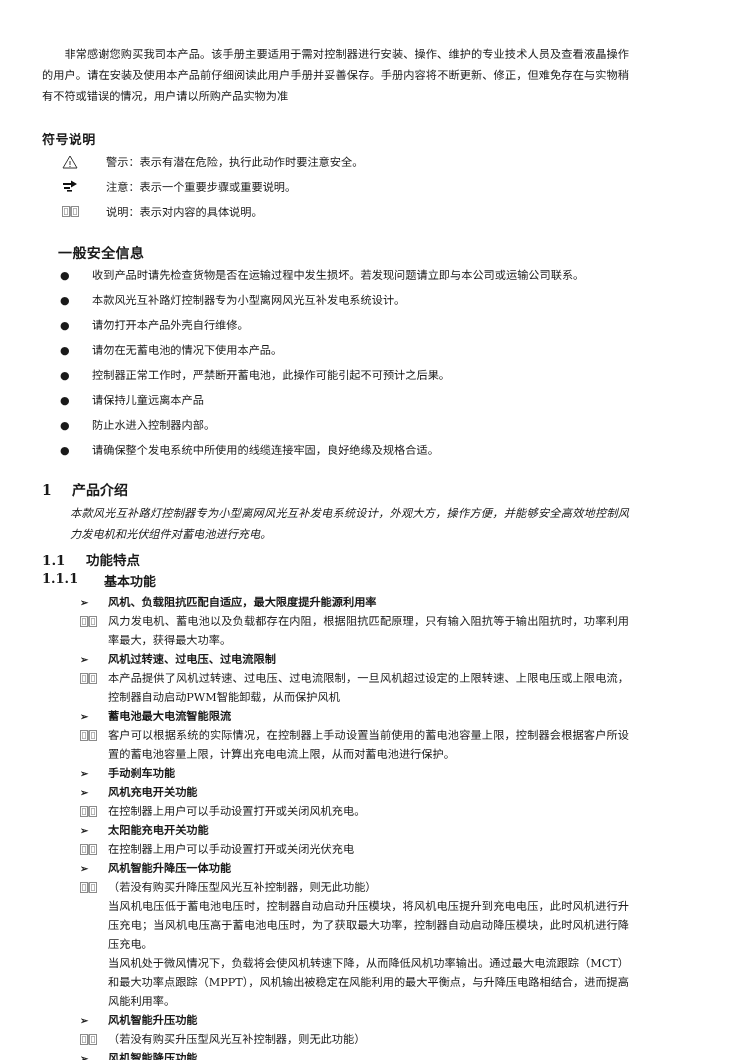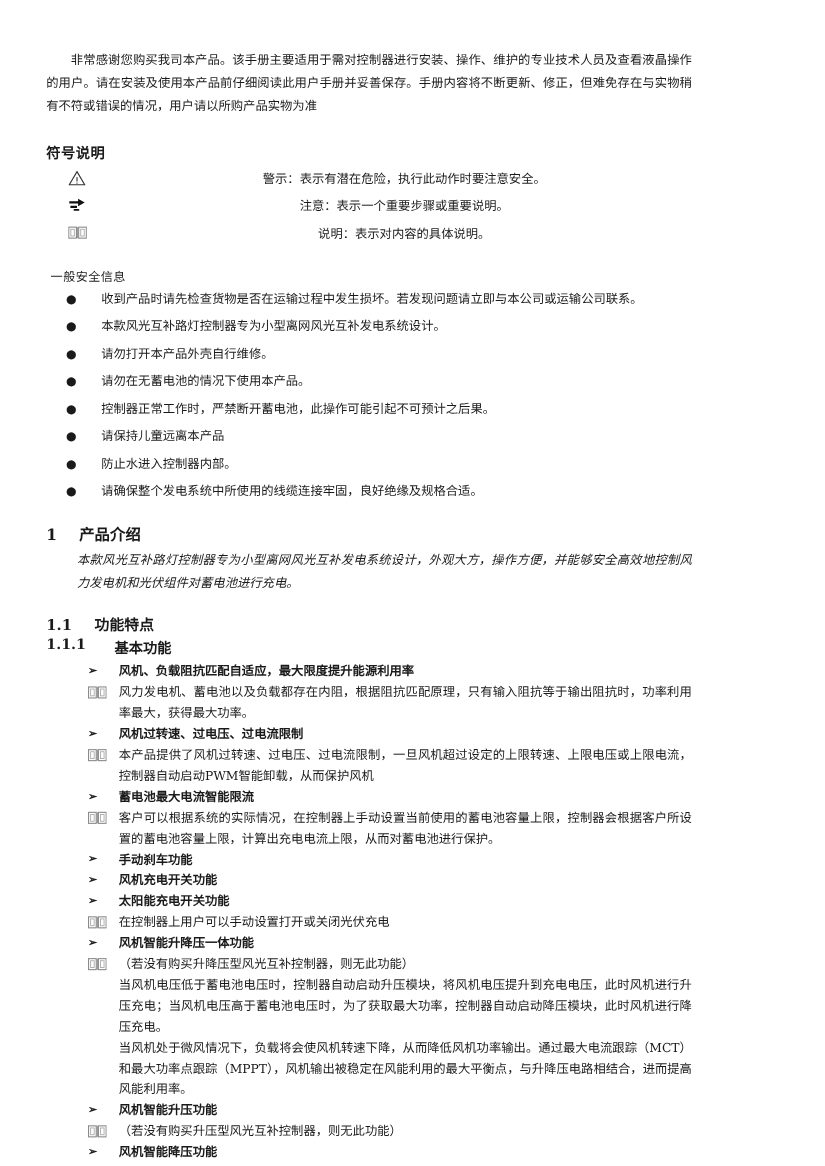--- a/index.html
+++ b/index.html
@@ -38,37 +38,37 @@
   }
 
   
   .h-sym {
     font-size: 13px;
     font-weight: bold;
     margin: 22px 0 7px 0;
     letter-spacing: .4px;
   }
   .h-safety {
-    font-size: 11px;
-    font-weight: normal;
-    margin: 21px 0 6px 4px;
+    font-size: 14px;
+    font-weight: bold;
+    margin: 21px 0 6px 16px;
     letter-spacing: .4px;
   }
   .h1 {
     font-size: 14px;
     font-weight: bold;
     margin: 20px 0 4px 0;
     display: flex;
     align-items: baseline;
   }
   .h1 .num { width: 30px; flex: none; }
   .h2 {
     font-size: 13.5px;
     font-weight: bold;
-    margin: 16px 0 1px 0;
+    margin: 4px 0 1px 0;
     display: flex;
     align-items: baseline;
   }
   .h2 .num { width: 44px; flex: none; }
   .h3 {
     font-size: 13px;
     font-weight: bold;
     margin: 2px 0 3px 0;
     display: flex;
     align-items: flex-start;
@@ -83,21 +83,21 @@
     font-size: 11.2px;
     line-height: 16px;
     padding-left: 18px;
   }
   .sym-icon {
     width: 44px;
     flex: none;
     text-align: left;
     padding-left: 2px;
   }
-  .sym-text { flex: 1; text-align: center; }
+  .sym-text { flex: 1; }
 
   
   svg.ic { display: block; }
 
   
   .safety-list {
     margin: 0;
     padding: 0;
     list-style: none;
   }
@@ -321,20 +321,34 @@
         </span>
       </div>
       <div class="feat-head">
         <span class="arrow">➢</span>
         <span class="txt">手动刹车功能</span>
       </div>
       <div class="feat-head">
         <span class="arrow">➢</span>
         <span class="txt">风机充电开关功能</span>
       </div>
+      <div class="feat-note">
+        <span class="bookcell">
+          <svg class="ic" width="17" height="13" viewBox="0 0 17 13">
+            <rect x="0.5" y="1.5" width="7" height="10" fill="none" stroke="#8a8a8a" stroke-width="1"></rect>
+            <rect x="9.5" y="1.5" width="7" height="10" fill="none" stroke="#8a8a8a" stroke-width="1"></rect>
+            <rect x="2.4" y="3.4" width="3.2" height="6.2" fill="none" stroke="#a8a8a8" stroke-width="0.8"></rect>
+            <rect x="11.4" y="3.4" width="3.2" height="6.2" fill="none" stroke="#a8a8a8" stroke-width="0.8"></rect>
+            <rect x="8" y="1.5" width="1.5" height="10" fill="#9a9a9a"></rect>
+          </svg>
+        </span>
+        <span class="txt">
+          <p>在控制器上用户可以手动设置打开或关闭风机充电。</p>
+        </span>
+      </div>
       <div class="feat-head">
         <span class="arrow">➢</span>
         <span class="txt">太阳能充电开关功能</span>
       </div>
       <div class="feat-note">
         <span class="bookcell">
           <svg class="ic" width="17" height="13" viewBox="0 0 17 13">
             <rect x="0.5" y="1.5" width="7" height="10" fill="none" stroke="#8a8a8a" stroke-width="1"></rect>
             <rect x="9.5" y="1.5" width="7" height="10" fill="none" stroke="#8a8a8a" stroke-width="1"></rect>
             <rect x="2.4" y="3.4" width="3.2" height="6.2" fill="none" stroke="#a8a8a8" stroke-width="0.8"></rect>

